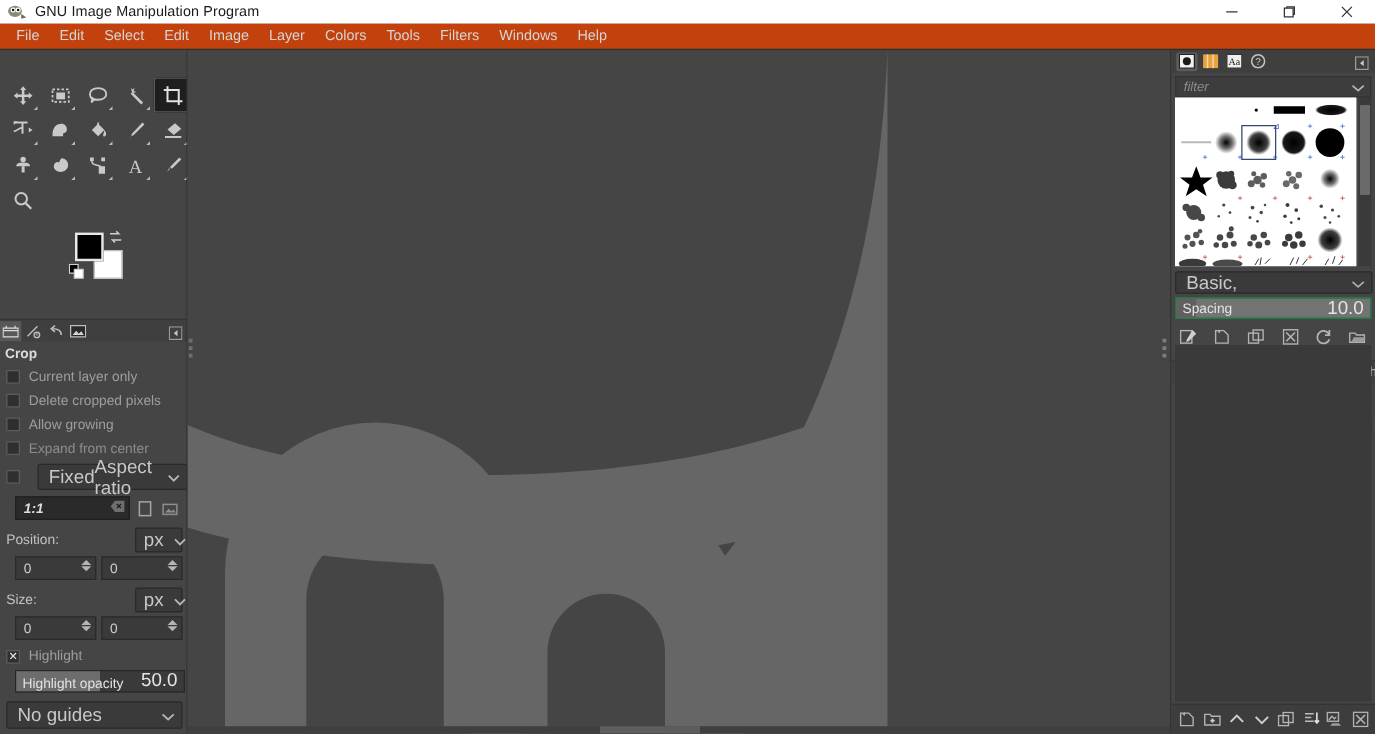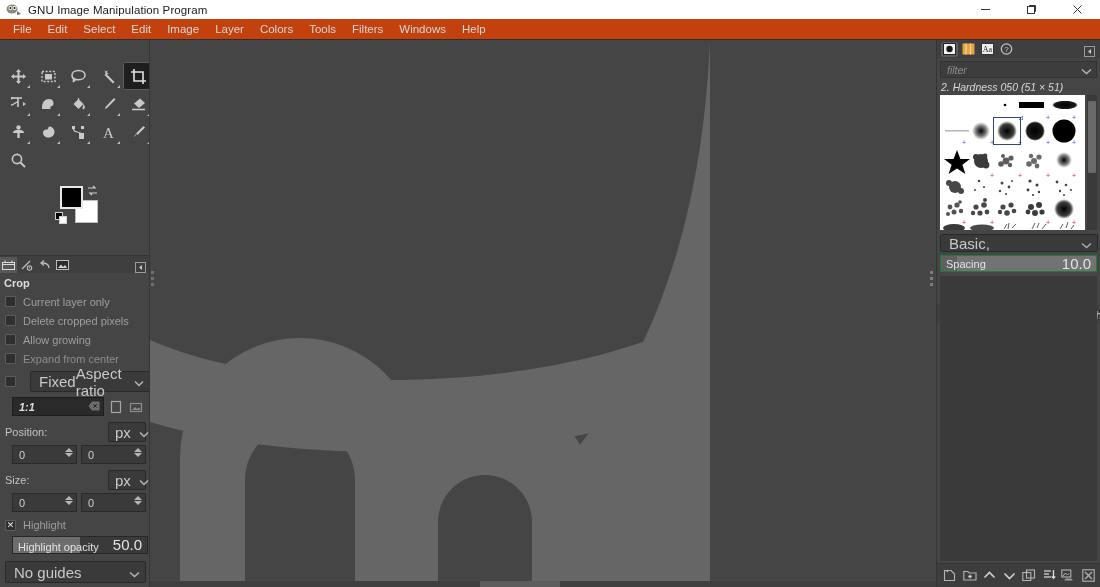--- a/index.html
+++ b/index.html
@@ -653,21 +653,20 @@
 
     <div class="filter-row">
       <span class="ph">filter</span>
       <span>
         <svg width="11" height="7" viewBox="0 0 11 7">
             <path d="M1 1.5 L5.5 5.5 L10 1.5" fill="none" stroke="#b6b6b6" stroke-width="1.4"></path>
           </svg>
       </span>
     </div>
 
-    <div class="brush-name">2. Hardness 050 (51 × 51)</div>
 
     <div class="brush-box">
       <div class="brush-grid">
         <svg width="148" height="135" viewBox="0 0 148 135">
           <defs>
             <radialGradient id="soft">
                 <stop offset="0%" stop-color="#000" stop-opacity="1"></stop>
                 <stop offset="55%" stop-color="#000" stop-opacity=".55"></stop>
                 <stop offset="100%" stop-color="#000" stop-opacity="0"></stop>
               </radialGradient>

